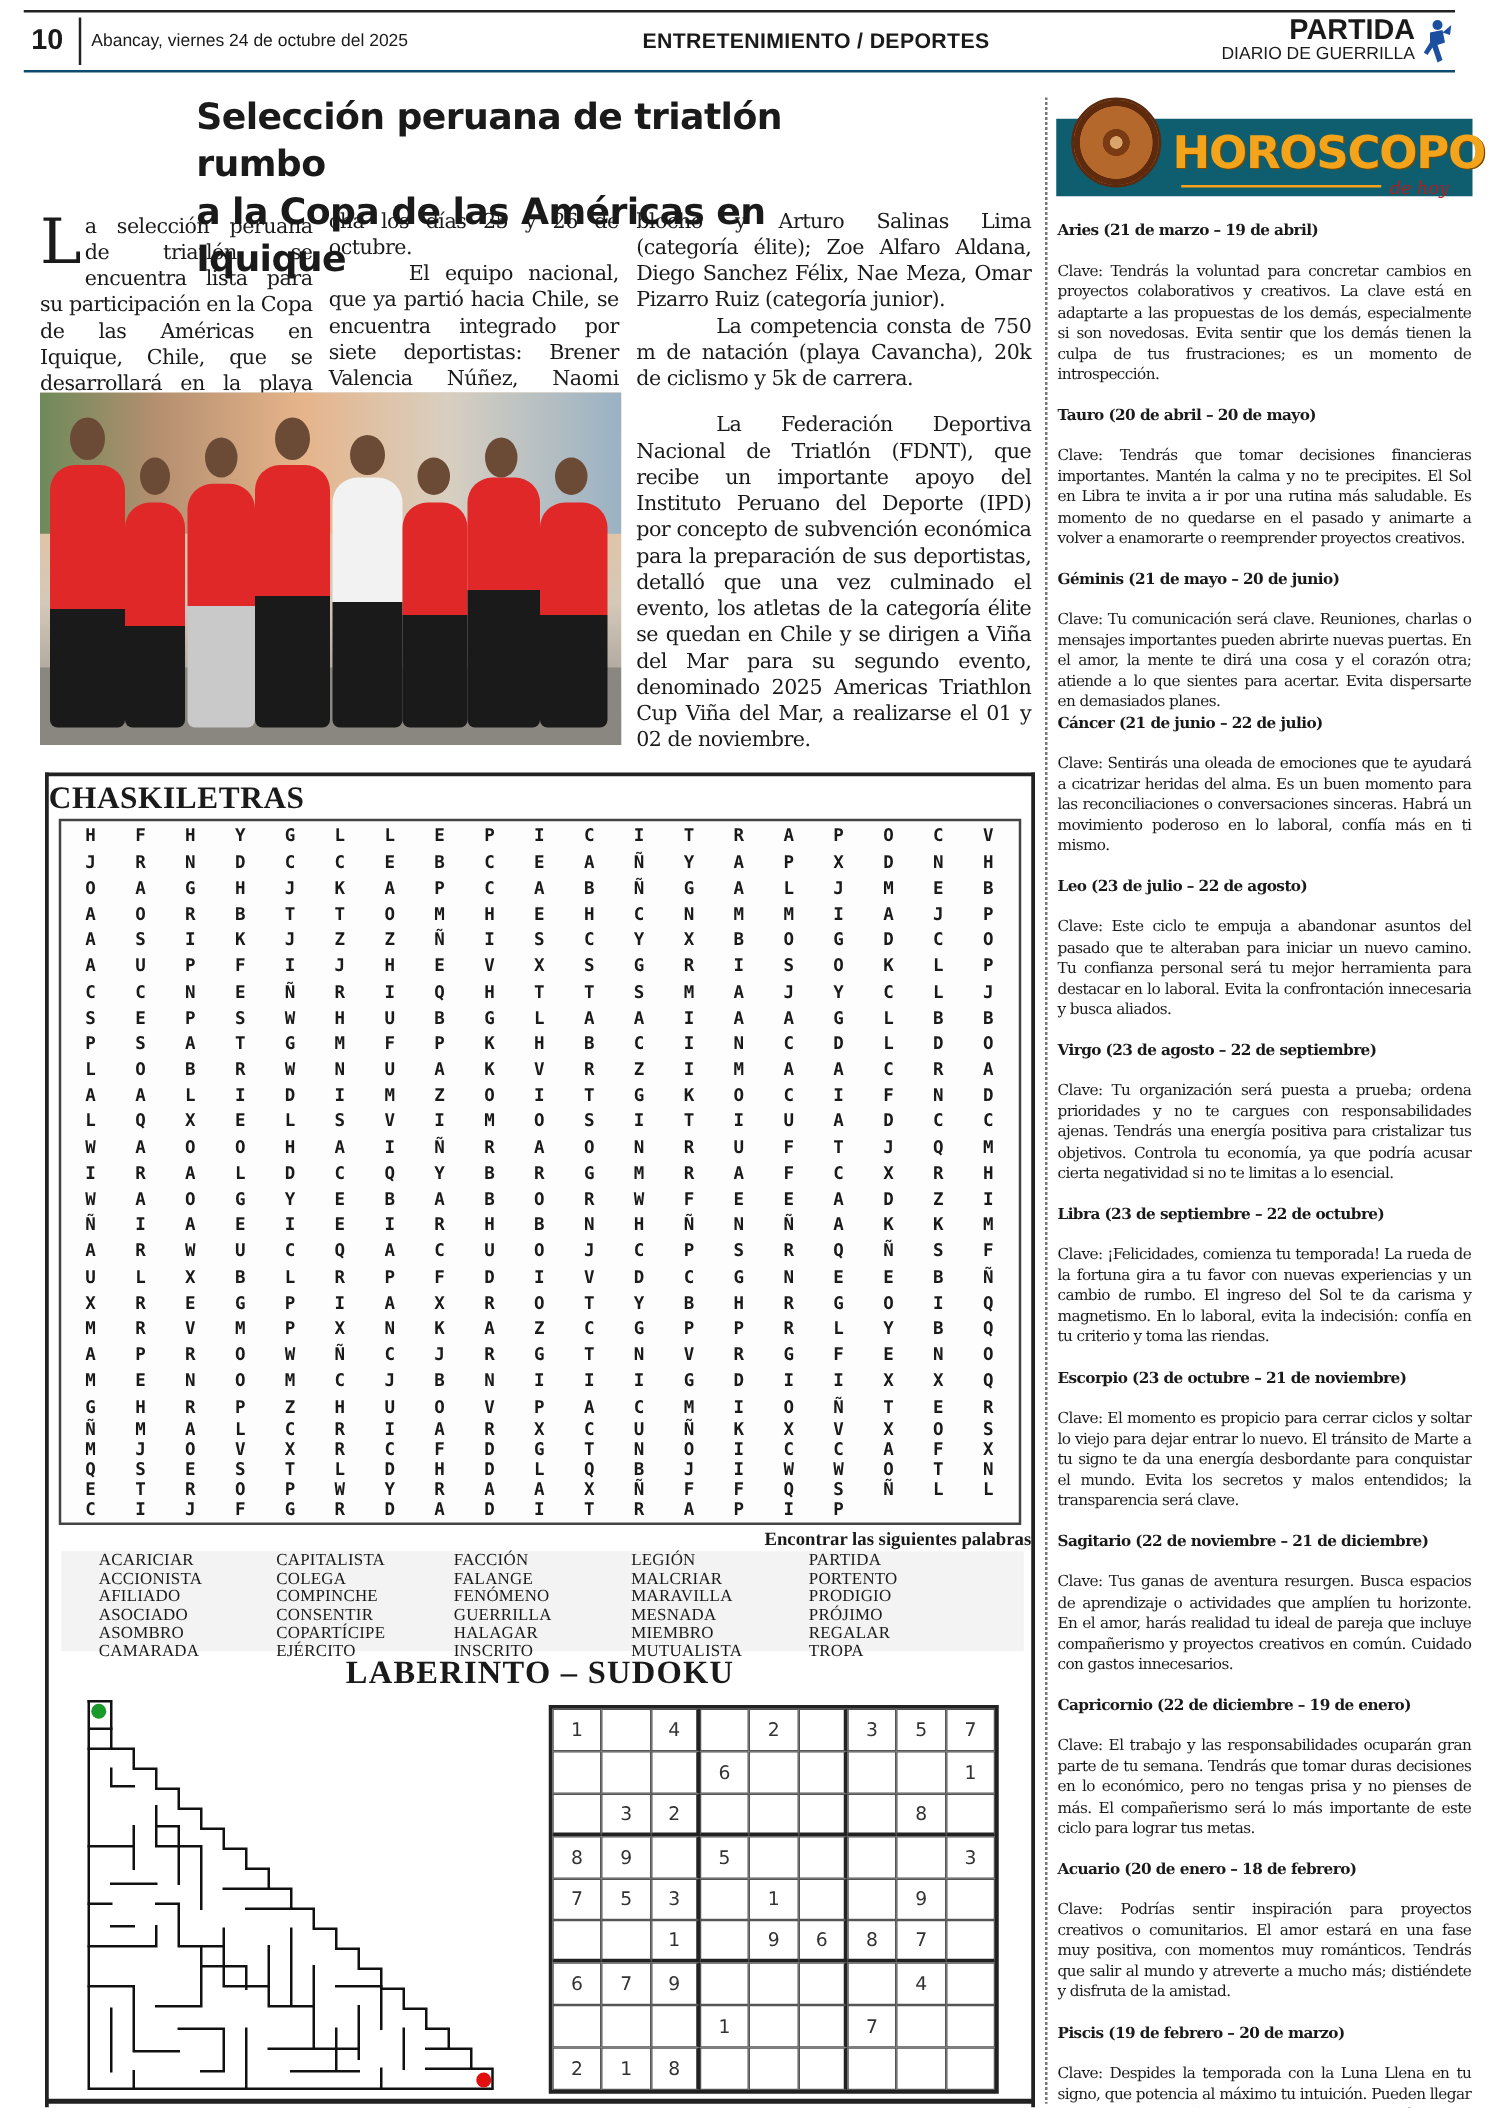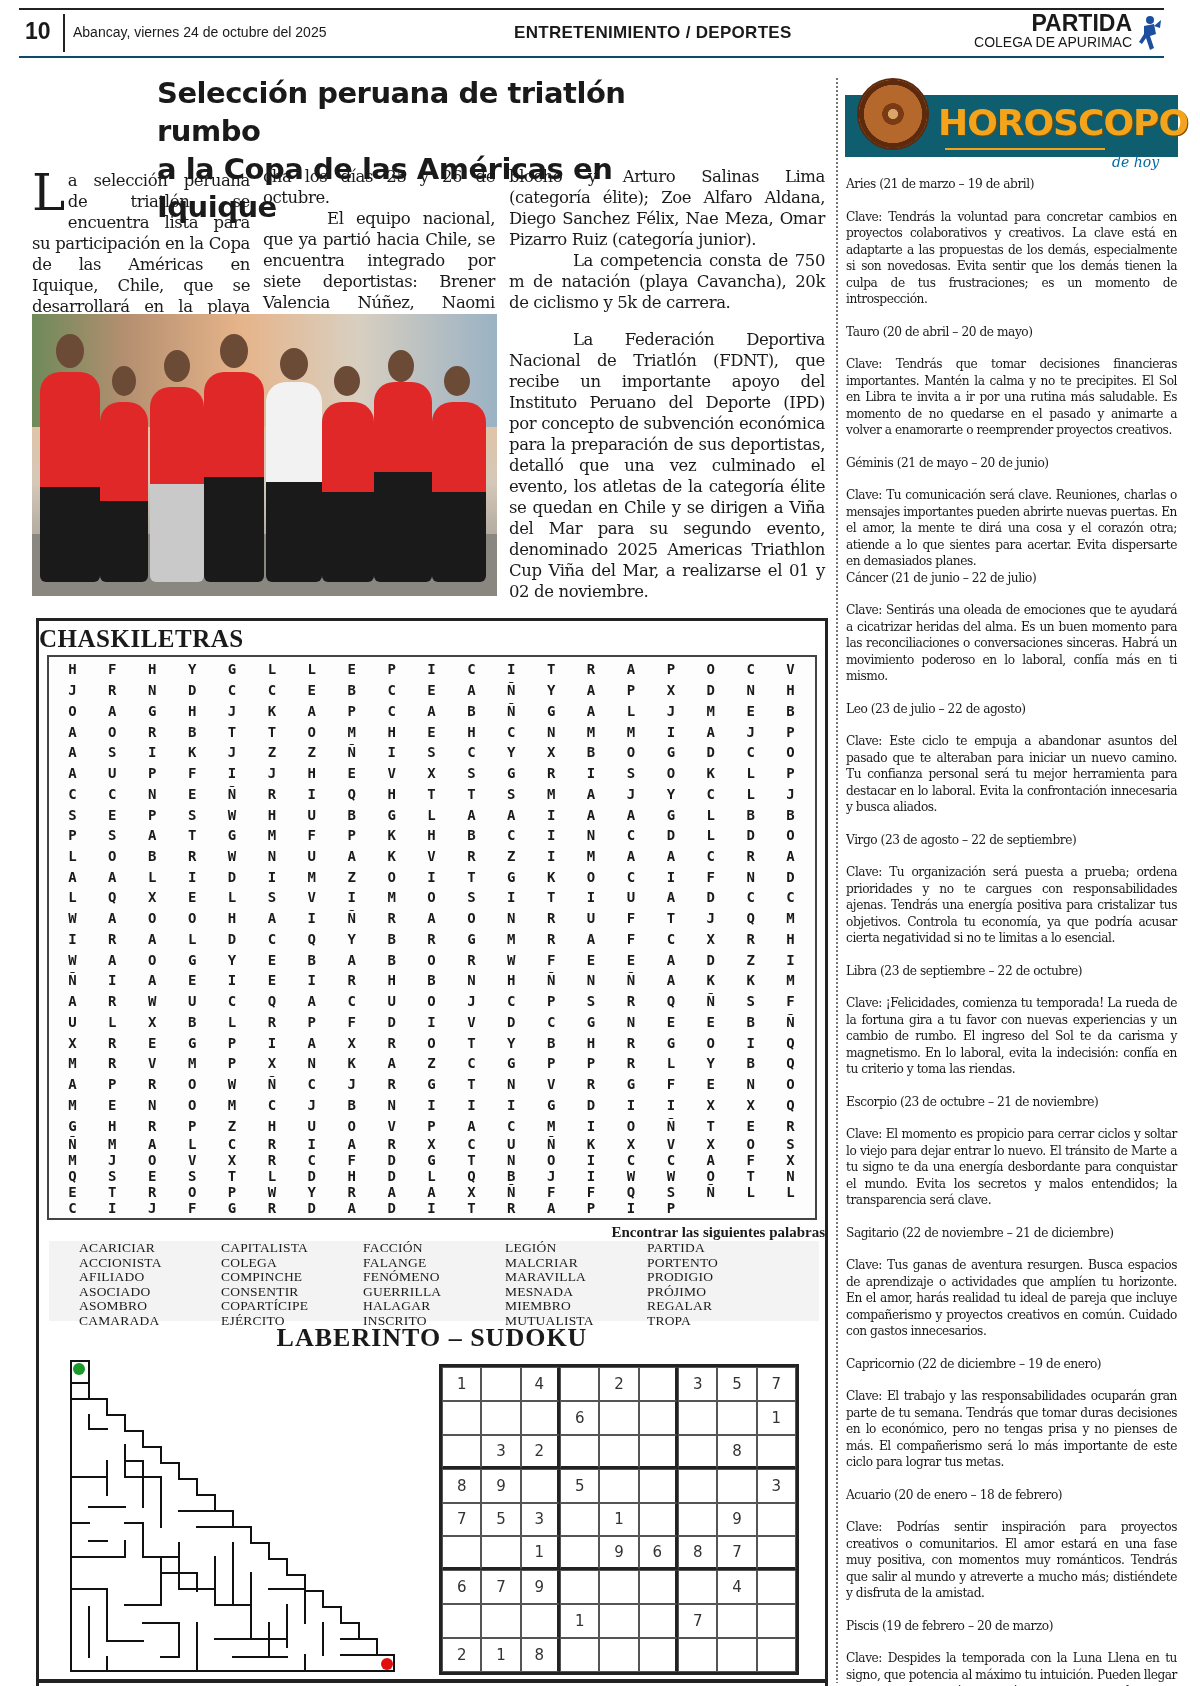--- a/index.html
+++ b/index.html
@@ -18,24 +18,24 @@
 .col p{margin:0}
 .ind{text-indent:64px}
 .dropcap{float:left;font-size:50px;line-height:42px;margin-right:3px;margin-top:2px}
 .photo{position:absolute;left:32px;top:314px;width:465px;height:282px;background:linear-gradient(180deg,#c9b7a0 0%,#e3c3a3 35%,#d4c8b8 60%,#8c8a86 100%);overflow:hidden}
 .person{position:absolute;bottom:14px;border-radius:20px 20px 6px 6px}
 .head{position:absolute;border-radius:50%;background:#6b4a36}
 .vline{position:absolute;left:836px;top:78px;width:2px;height:1605px;background:repeating-linear-gradient(180deg,#777 0 2px,#fff 2px 4px)}
 .horo-banner{position:absolute;left:845px;top:95px;width:333px;height:62px;background:#0e5e6f}
 .horo-wheel{position:absolute;left:857px;top:78px;width:72px;height:72px;border-radius:50%;background:radial-gradient(circle,#d9a56a 0 10%,#7a3a14 11% 22%,#b4682c 23% 60%,#5e2a0e 61% 70%,#c27a3a 71% 100%);border:2px solid #5a2a10}
 .horo-title{position:absolute;left:938px;top:102px;font:bold 36px "DejaVu Sans",sans-serif;color:#f3a41a;letter-spacing:-1px;text-shadow:1px 1px 0 #7a4a00}
-.horo-sub{position:absolute;left:1112px;top:154px;font:italic 14px "DejaVu Serif",serif;color:#0369a1}
+.horo-sub{position:absolute;left:1112px;top:143px;font:italic 14px "DejaVu Serif",serif;color:#b91c1c}
 .horo-line{position:absolute;left:945px;top:148px;width:160px;height:2px;background:#f3a41a}
 .horo{position:absolute;left:846px;top:176px;width:331px;font-size:12.2px;line-height:16.5px;font-family:"DejaVu Serif",serif;letter-spacing:-.45px}
-.horo .sign{font-weight:normal;margin-bottom:16px}
+.horo .sign{font-weight:bold;margin-bottom:16px}
 .horo .txt{text-align:justify;margin-bottom:16px}
 .puzzle-box{position:absolute;left:36px;top:618px;width:792px;height:1068px;border:3px solid #222;border-bottom:none}
 .puz-bottom{position:absolute;left:36px;top:1679px;width:792px;height:4px;background:#222}
 .cl-title{position:absolute;left:0;width:100%;top:4px;text-align:left;font:bold 25px "Liberation Serif",serif;letter-spacing:.5px}
 .grid{position:absolute;left:8px;top:34px;width:770px;height:565px;border:2px solid #444;display:grid;grid-template-columns:repeat(19,1fr);grid-template-rows:repeat(23,1fr);padding:2px 4px;background:#fdfdfd}
 .grid span{font:bold 14px "DejaVu Sans Mono",monospace;display:flex;align-items:center;justify-content:center;letter-spacing:1px}
 .find-title{position:absolute;left:0;width:100%;top:603px;text-align:right;font:bold 15px "Liberation Serif",serif}
 .words{position:absolute;left:10px;top:620px;width:770px;height:80px;background:#f3f3f3;display:grid;grid-template-columns:repeat(5,1fr);padding:0 30px}
 .words div{font:13.5px "Liberation Serif",serif;line-height:14.5px;letter-spacing:.2px}
 .lab-title{position:absolute;left:0;width:100%;top:702px;text-align:center;font:bold 26px "Liberation Serif",serif;letter-spacing:1px}
@@ -48,21 +48,21 @@
 </head>
 <body>
 
 <div class="hdr">
   <span class="pgno">10</span>
   <span class="vsep"></span>
   <span class="dateline">Abancay, viernes 24 de octubre del 2025</span>
   <span class="section">ENTRETENIMIENTO / DEPORTES</span>
   <div class="brand">
     <div class="b1">PARTIDA</div>
-    <div class="b2">COLEGA DE APURIMAC</div>
+    <div class="b2">DIARIO DE GUERRILLA</div>
   </div>
   <span class="brand-icon">
     <svg width="26" height="40" viewBox="0 0 26 40">
         <g fill="#1d4fa0">
           <circle cx="14" cy="6" r="4"></circle>
           <path d="M8 12 L18 10 L20 20 L14 22 L18 34 L14 36 L10 24 L6 30 L3 28 L8 20 Z"></path>
           <path d="M18 12 L25 6 L24 14 Z"></path>
         </g>
       </svg>
   </span>

